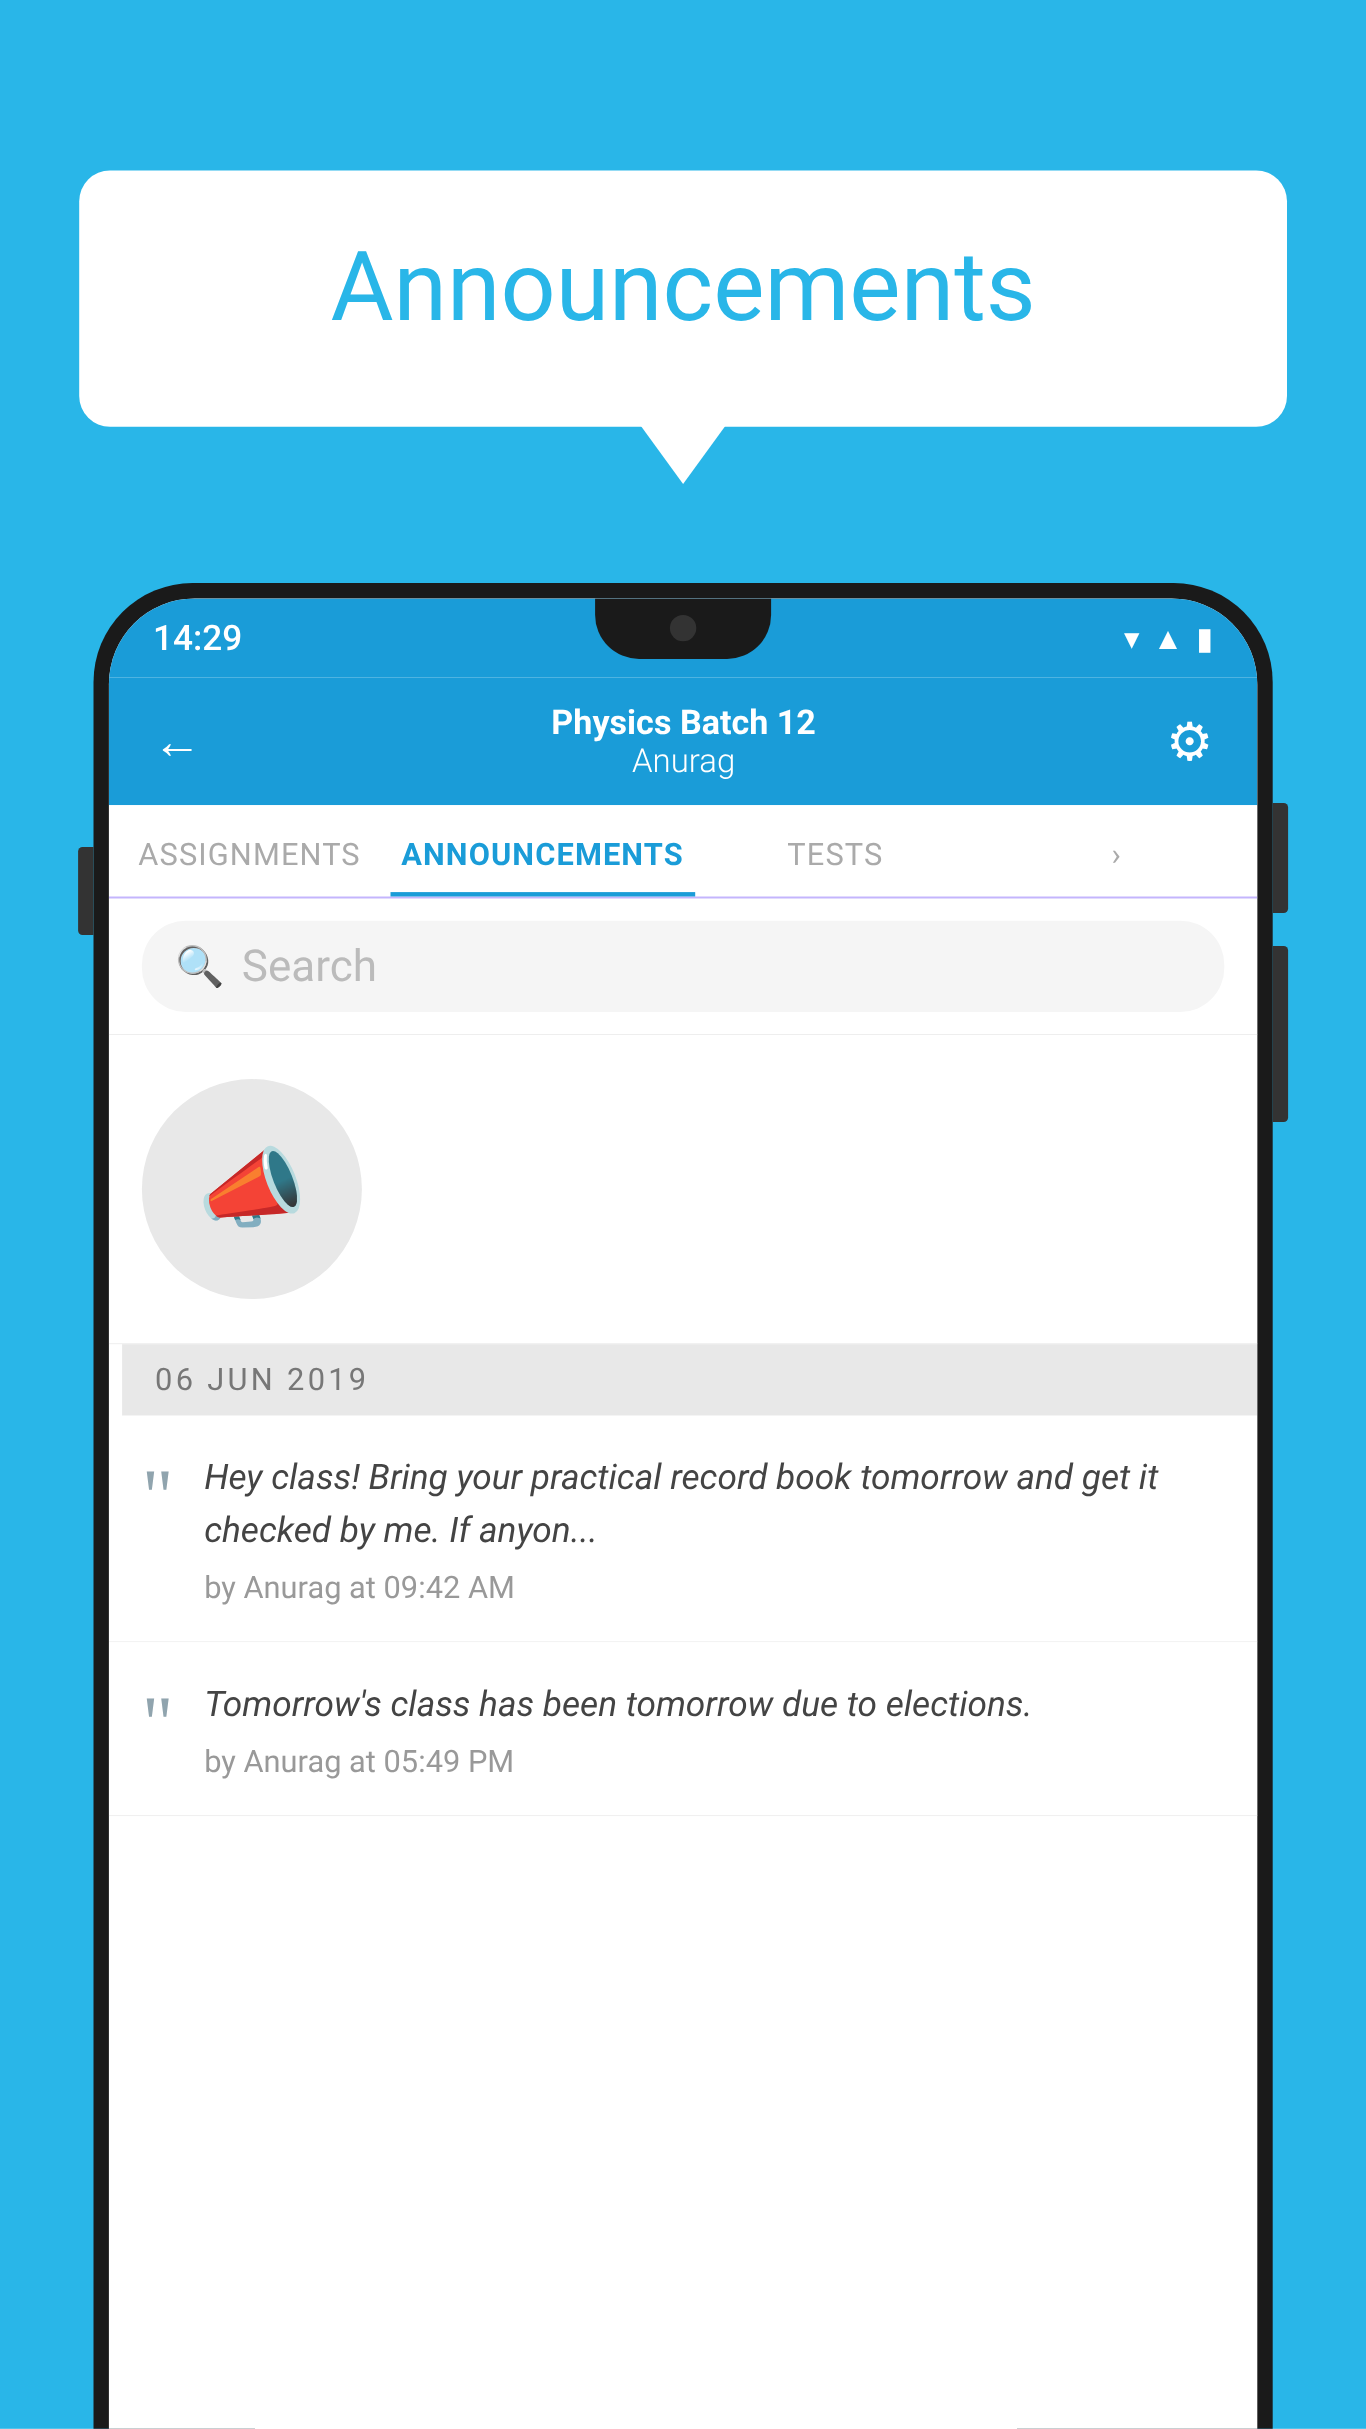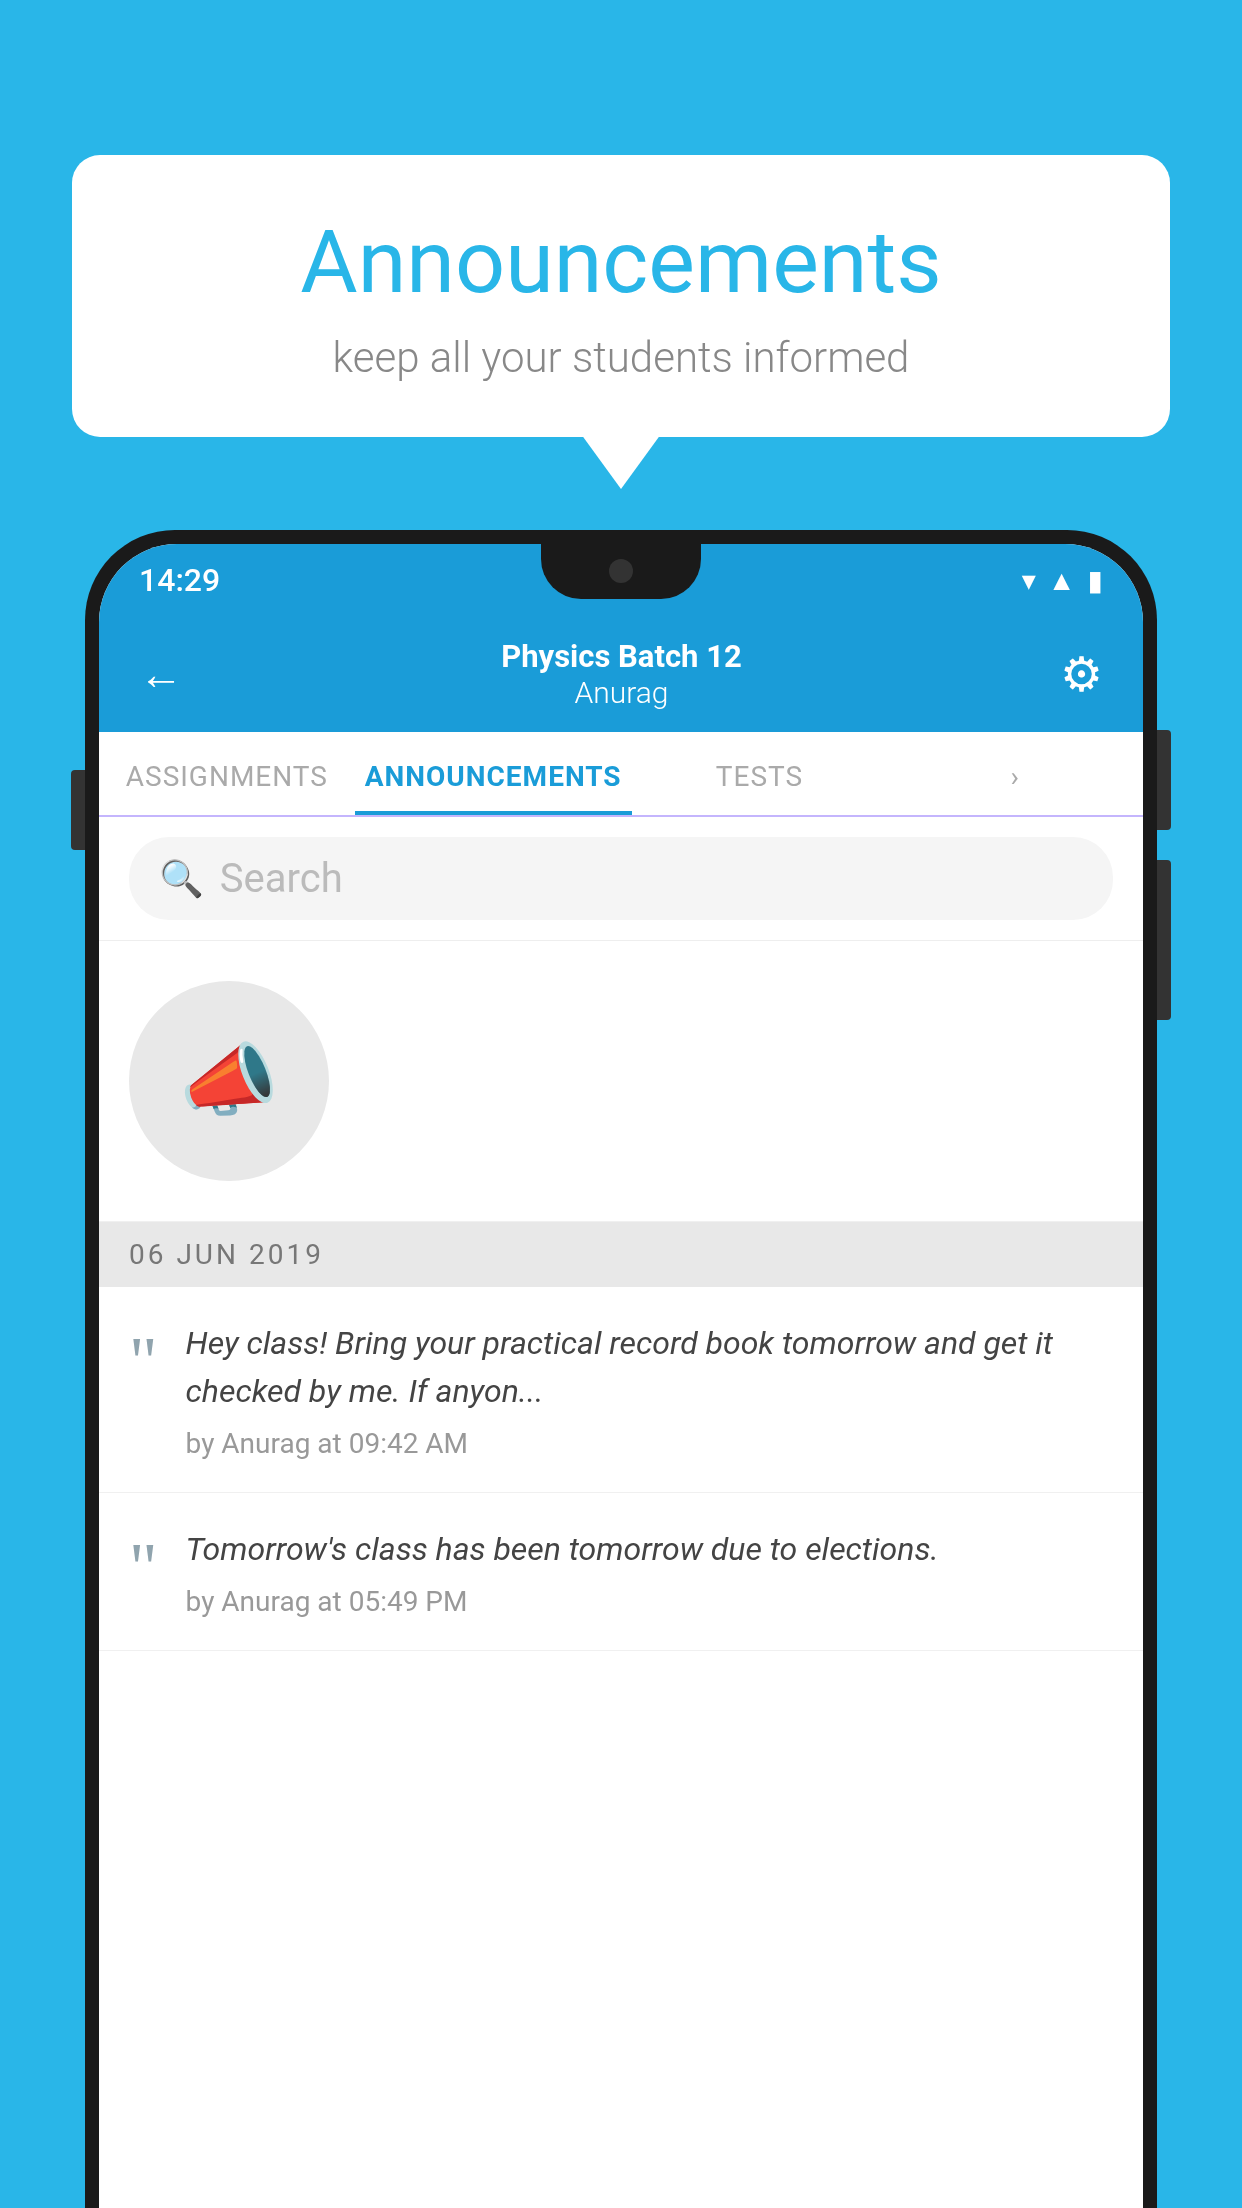--- a/index.html
+++ b/index.html
@@ -277,20 +277,21 @@
       font-weight: 400;
     }
 
     
     .date-divider {
       background: #e8e8e8;
       padding: 16px 30px;
       font-size: 28px;
       color: #777;
       letter-spacing: 3px;
+      margin-left: 12px;
     }
 
     
     .announcement-item {
       background: white;
       padding: 32px 30px;
       display: flex;
       align-items: flex-start;
       gap: 28px;
       border-bottom: 1px solid #f0f0f0;
@@ -352,21 +353,20 @@
       background: #333;
       border-radius: 0 4px 4px 0;
     }
   </style>
 </head>
 <body>
 
 <div class="speech-bubble-container">
   <div class="speech-bubble">
     <div class="bubble-title">Announcements</div>
-    <div class="bubble-subtitle">keep all your students informed</div>
   </div>
 </div>
 
 <div class="phone-container">
   <div class="phone-outer">
 
     <div class="phone-side-btn-left"></div>
     <div class="phone-side-btn-right-top"></div>
     <div class="phone-side-btn-right-bot"></div>
 

